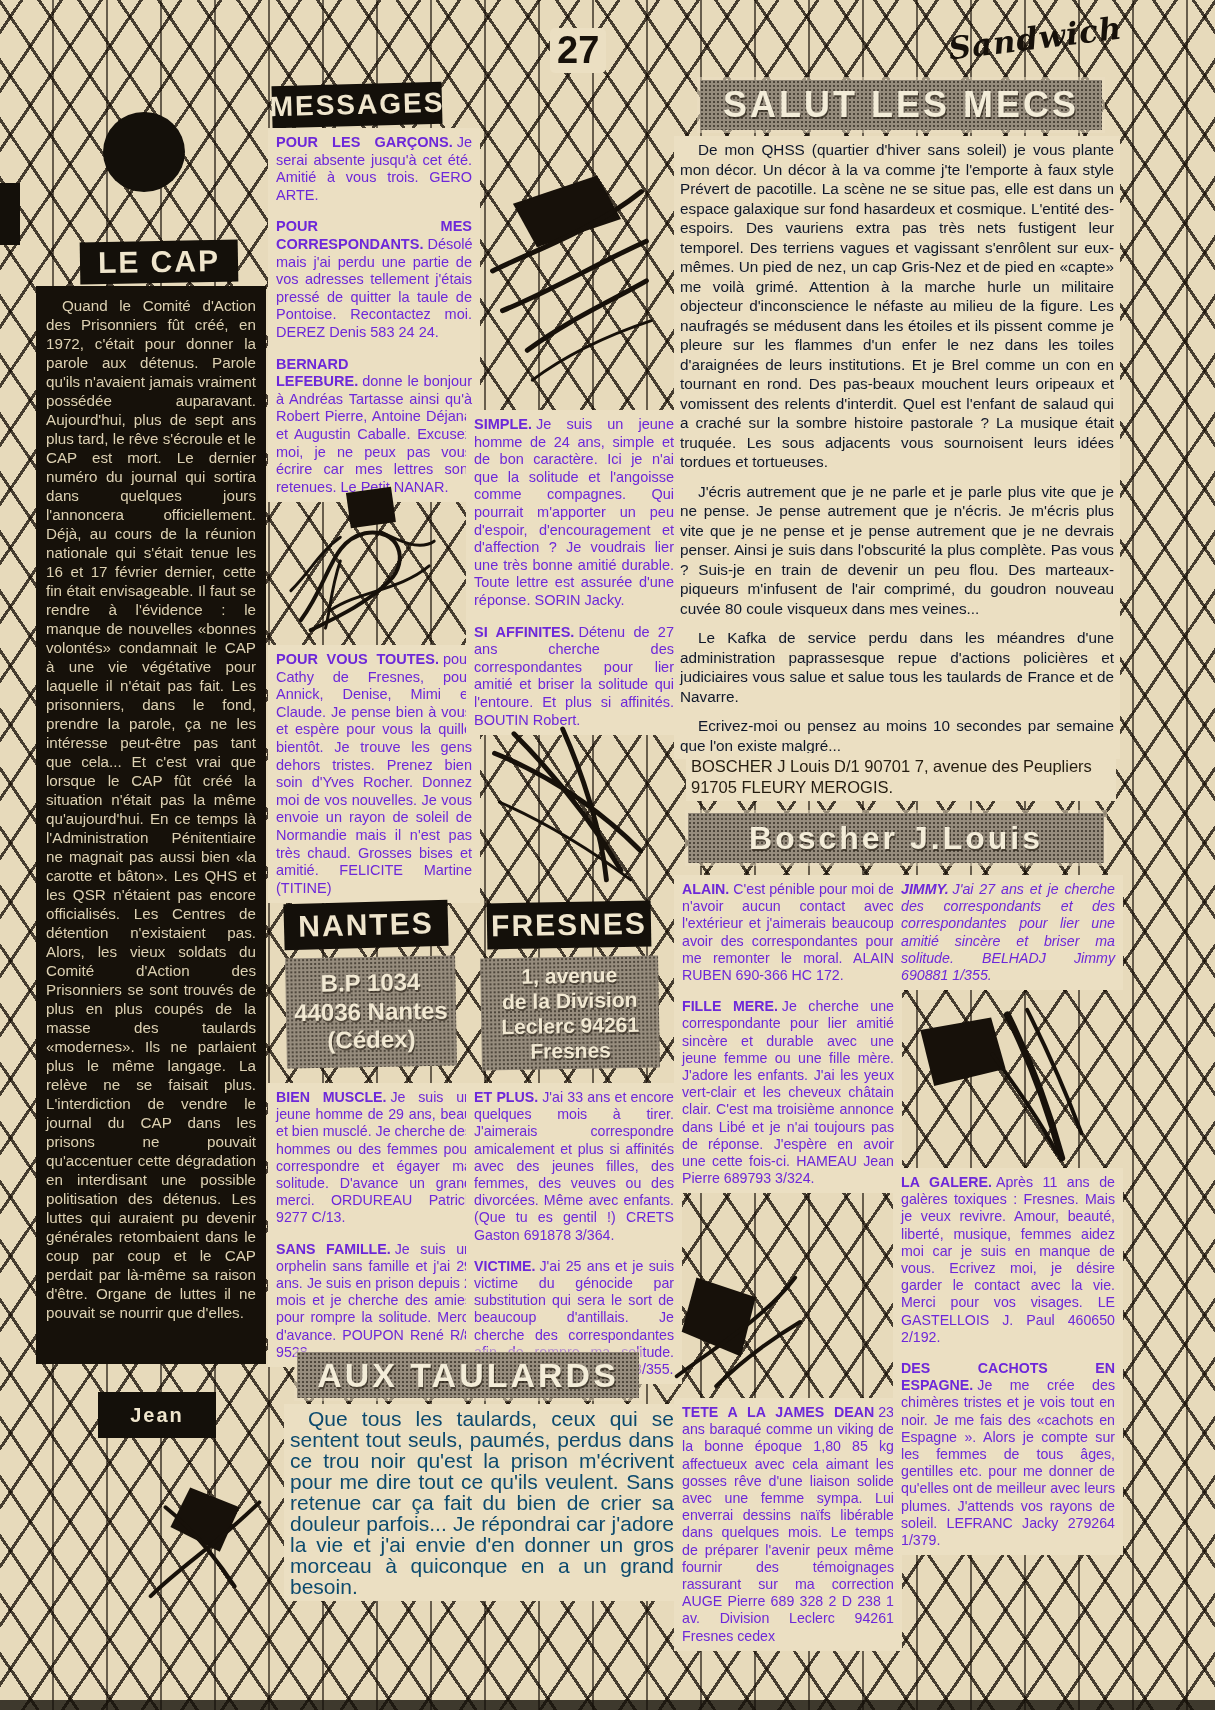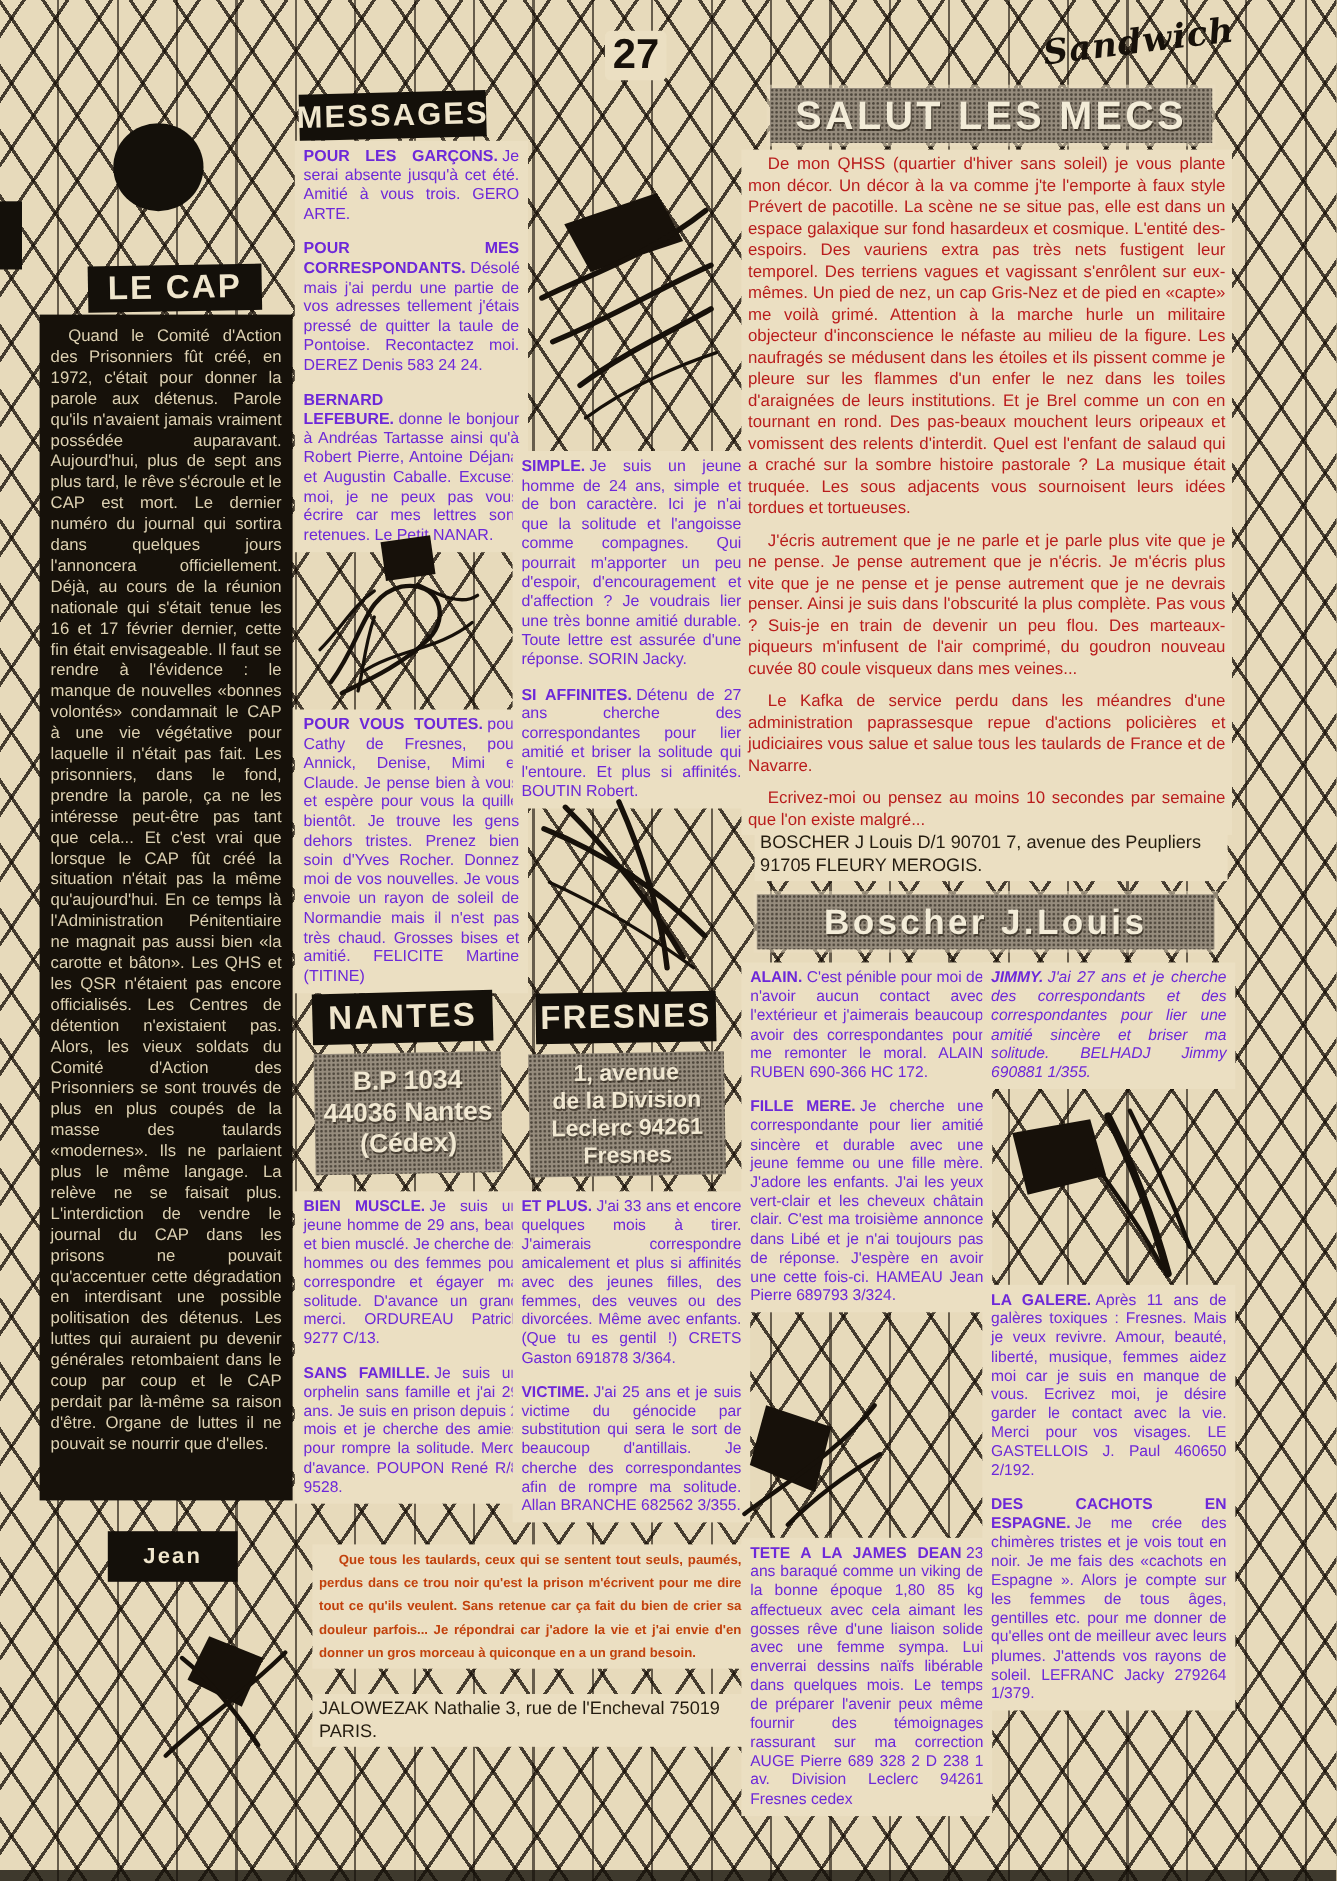--- a/index.html
+++ b/index.html
@@ -134,21 +134,21 @@
     <span>Fresnes</span>
   </div>
   <div class="col paper pad smallads" style="left:466px;top:1083px;width:200px;">
     <p class="ad"><span class="adt">ET PLUS.</span><span>J'ai 33 ans et encore quelques mois à tirer. J'aimerais correspondre amicalement et plus si affinités avec des jeunes filles, des femmes, des veuves ou des divorcées. Même avec enfants. (Que tu es gentil !) CRETS Gaston 691878 3/364.</span></p>
     <p class="ad" style="margin-bottom:0;"><span class="adt">VICTIME.</span><span>J'ai 25 ans et je suis victime du génocide par substitution qui sera le sort de beaucoup d'antillais. Je cherche des correspondantes afin de rompre ma solitude. Allan BRANCHE 682562 3/355.</span></p>
   </div>
 
   <div class="grayhead" style="left:700px;top:80px;width:402px;height:50px;font-size:36px;">
     <span>SALUT LES MECS</span>
   </div>
-  <div class="col paper" style="left:674px;top:136px;width:434px;padding:4px 6px;font-size:15.3px;line-height:19.5px;text-align:justify;color:#b91c1c;">
+  <div class="col paper" style="left:674px;top:136px;width:434px;padding:4px 6px;font-size:15.3px;line-height:19.5px;text-align:justify;color:#0f172a;">
     <p style="margin:0 0 10px 0;text-indent:18px;">De mon QHSS (quartier d'hiver sans soleil) je vous plante mon décor. Un décor à la va comme j'te l'emporte à faux style Prévert de pacotille. La scène ne se situe pas, elle est dans un espace galaxique sur fond hasardeux et cosmique. L'entité des-espoirs. Des vauriens extra pas très nets fustigent leur temporel. Des terriens vagues et vagissant s'enrôlent sur eux-mêmes. Un pied de nez, un cap Gris-Nez et de pied en «capte» me voilà grimé. Attention à la marche hurle un militaire objecteur d'inconscience le néfaste au milieu de la figure. Les naufragés se médusent dans les étoiles et ils pissent comme je pleure sur les flammes d'un enfer le nez dans les toiles d'araignées de leurs institutions. Et je Brel comme un con en tournant en rond. Des pas-beaux mouchent leurs oripeaux et vomissent des relents d'interdit. Quel est l'enfant de salaud qui a craché sur la sombre histoire pastorale ? La musique était truquée. Les sous adjacents vous sournoisent leurs idées tordues et tortueuses.</p>
     <p style="margin:0 0 10px 0;text-indent:18px;">J'écris autrement que je ne parle et je parle plus vite que je ne pense. Je pense autrement que je n'écris. Je m'écris plus vite que je ne pense et je pense autrement que je ne devrais penser. Ainsi je suis dans l'obscurité la plus complète. Pas vous ? Suis-je en train de devenir un peu flou. Des marteaux-piqueurs m'infusent de l'air comprimé, du goudron nouveau cuvée 80 coule visqueux dans mes veines...</p>
     <p style="margin:0 0 10px 0;text-indent:18px;">Le Kafka de service perdu dans les méandres d'une administration paprassesque repue d'actions policières et judiciaires vous salue et salue tous les taulards de France et de Navarre.</p>
     <p style="margin:0;text-indent:18px;">Ecrivez-moi ou pensez au moins 10 secondes par semaine que l'on existe malgré...</p>
   </div>
   <div class="col paper" style="left:686px;top:753px;width:420px;padding:3px 5px;font-size:16.5px;line-height:21px;color:#241c10;">
     <span>BOSCHER J Louis D/1 90701 7, avenue des Peupliers 91705 FLEURY MEROGIS.</span>
   </div>
 
   <div class="grayhead" style="left:688px;top:813px;width:416px;height:50px;font-size:32px;">
@@ -173,21 +173,24 @@
   <svg class="scribble" viewBox="0 0 200 170" style="left:895px;top:995px;width:205px;height:168px;">
     <path d="M20,40 L90,20 L110,70 L40,95 Z" fill="#17110a" transform="rotate(6 65 55)"></path>
     <path class="stroke" stroke-width="7" d="M110,20 C130,60 150,110 165,165"></path>
     <path class="stroke" stroke-width="4" d="M95,60 C120,95 145,130 160,160 M130,15 C150,55 170,100 185,140"></path>
   </svg>
   <div class="col paper pad smallads" style="left:893px;top:1168px;width:214px;">
     <p class="ad"><span class="adt">LA GALERE.</span><span>Après 11 ans de galères toxiques : Fresnes. Mais je veux revivre. Amour, beauté, liberté, musique, femmes aidez moi car je suis en manque de vous. Ecrivez moi, je désire garder le contact avec la vie. Merci pour vos visages. LE GASTELLOIS J. Paul 460650 2/192.</span></p>
     <p class="ad" style="margin-bottom:0;"><span class="adt">DES CACHOTS EN ESPAGNE.</span><span>Je me crée des chimères tristes et je vois tout en noir. Je me fais des «cachots en Espagne ». Alors je compte sur les femmes de tous âges, gentilles etc. pour me donner de qu'elles ont de meilleur avec leurs plumes. J'attends vos rayons de soleil. LEFRANC Jacky 279264 1/379.</span></p>
   </div>
 
-  <div class="col paper" style="left:284px;top:1404px;width:384px;padding:4px 6px;font-size:12px;line-height:21px;text-align:justify;color:#c2410c;z-index:2;font-weight:bold;">
+  <div class="grayhead" style="left:297px;top:1352px;width:342px;height:46px;font-size:34px;z-index:3;">
+    <span>AUX TAULARDS</span>
+  </div>
+  <div class="col paper" style="left:284px;top:1404px;width:384px;padding:4px 6px;font-size:21px;line-height:21px;text-align:justify;color:#0c4a6e;z-index:2;">
     <span style="text-indent:18px;display:inline-block;">Que tous les taulards, ceux qui se sentent tout seuls, paumés, perdus dans ce trou noir qu'est la prison m'écrivent pour me dire tout ce qu'ils veulent. Sans retenue car ça fait du bien de crier sa douleur parfois... Je répondrai car j'adore la vie et j'ai envie d'en donner un gros morceau à quiconque en a un grand besoin.</span>
   </div>
   <div class="col paper" style="left:284px;top:1540px;width:384px;padding:3px 6px;font-size:16.5px;line-height:21px;color:#241c10;">
     <span>JALOWEZAK Nathalie 3, rue de l'Encheval 75019 PARIS.</span>
   </div>
 
   <svg class="scribble" viewBox="0 0 140 160" style="left:135px;top:1448px;width:140px;height:158px;">
     <path d="M55,40 L105,60 L85,105 L35,80 Z" fill="#17110a"></path>
     <path class="stroke" stroke-width="4" d="M15,150 C45,120 85,95 125,55 M30,60 C55,80 80,110 100,140"></path>
   </svg>

